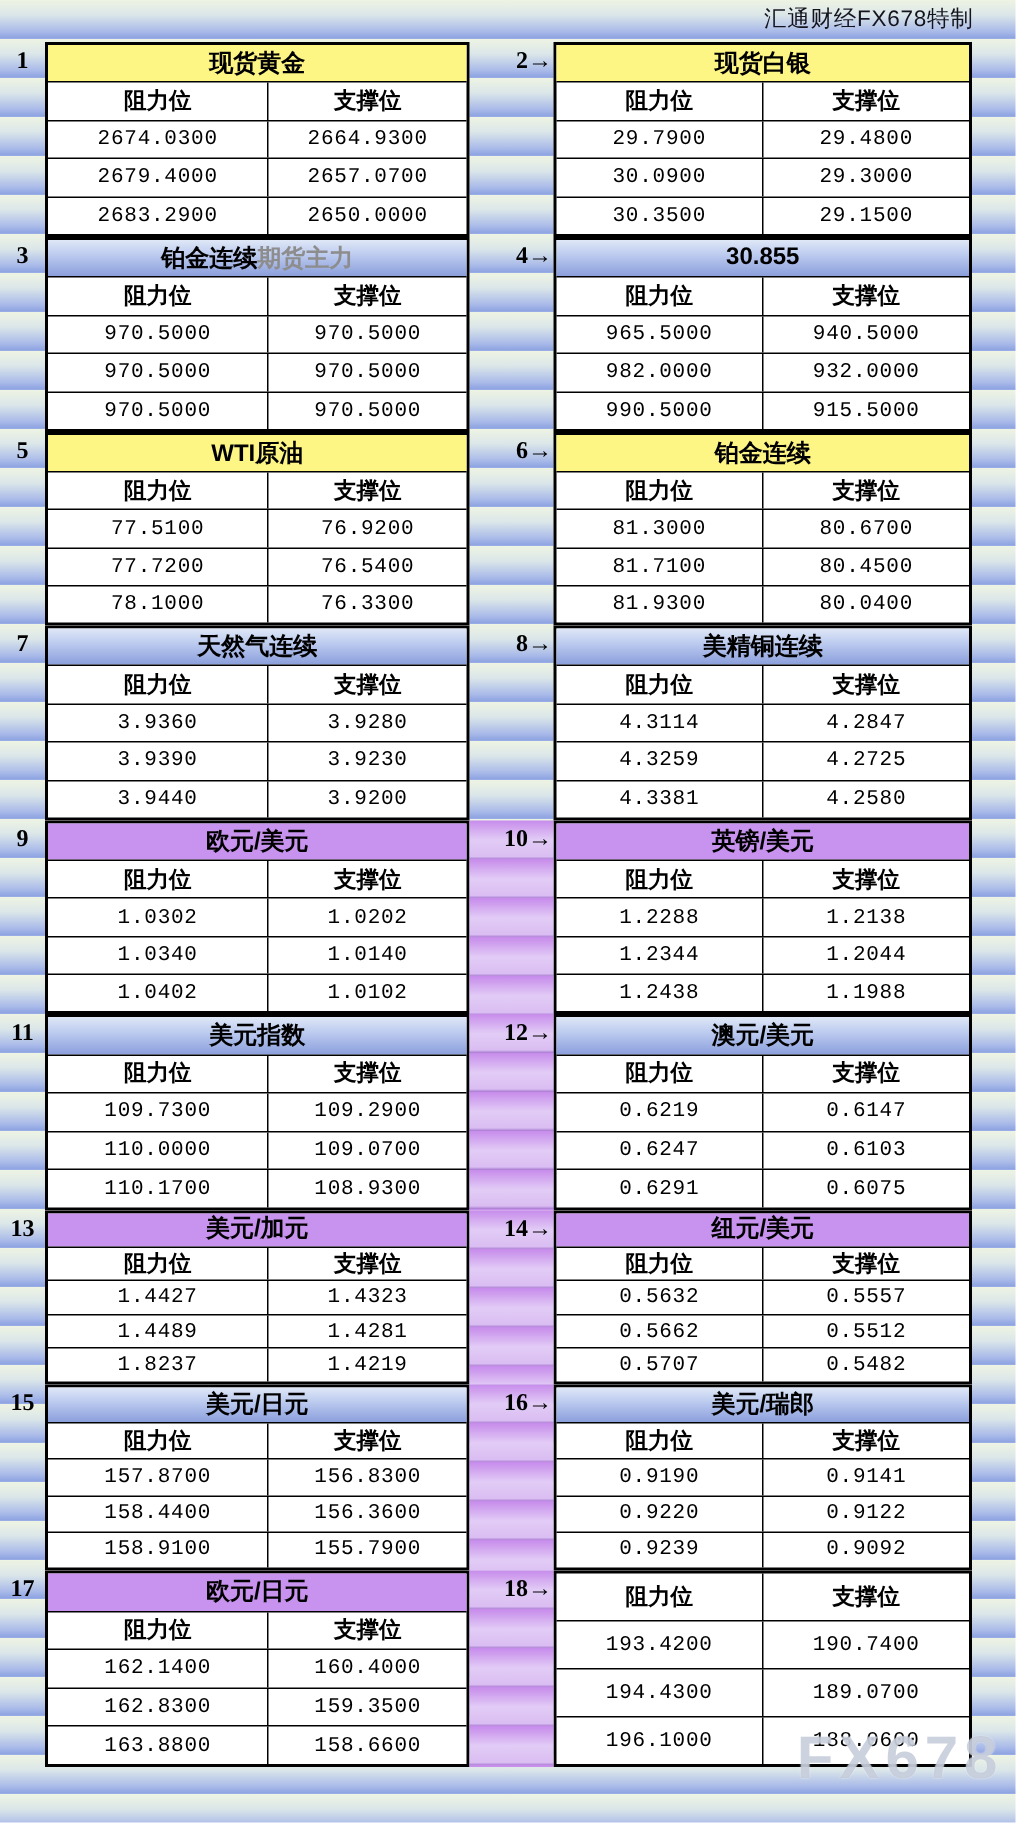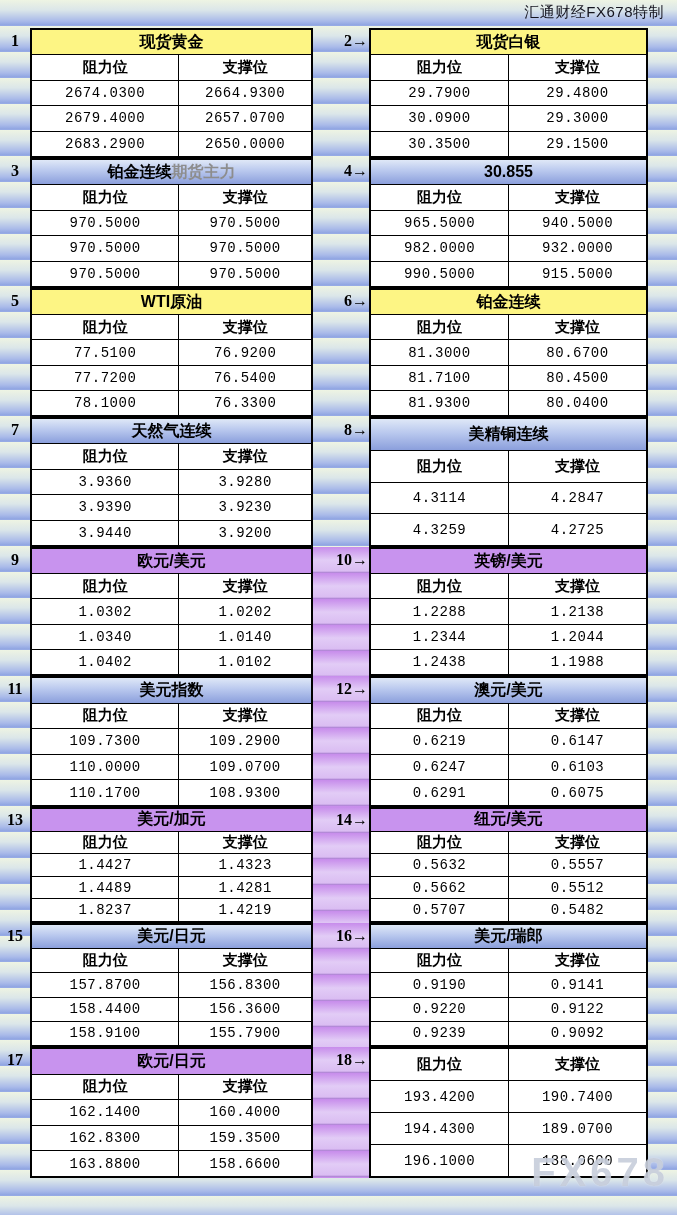--- a/index.html
+++ b/index.html
@@ -3,21 +3,21 @@
 <meta charset="utf-8">
 <style>
   html,body{margin:0;padding:0;}
   .page{
     position:relative;width:677px;height:1215px;overflow:hidden;
     background:repeating-linear-gradient(to bottom,
       #eef4e3 0px,#dbe6e9 10px,#a9bae9 21px,#90a5e2 25px,#9cb0e8 26px);
     font-family:"Liberation Sans",sans-serif;
   }
   .brand{
-    position:absolute;top:3px;right:13px;font-size:15px;color:#14141e;
+    position:absolute;top:3px;right:28px;font-size:15px;color:#14141e;
     letter-spacing:0.5px;
   }
   .grid{
     position:absolute;top:28px;left:0;width:677px;
     display:grid;
     grid-template-columns:30px 283px 56px 279px 29px;
     grid-template-rows:130px 130px 129px 130px 129px 131px 116px 124px 131px;
   }
   .mcell{position:relative;}
   .bnum{
@@ -261,20 +261,24 @@
           <div class="cell hcell">支撑位</div>
         </div>
         <div class="trow">
           <div class="cell vcell">4.3114</div>
           <div class="cell vcell">4.2847</div>
         </div>
         <div class="trow">
           <div class="cell vcell">4.3259</div>
           <div class="cell vcell">4.2725</div>
         </div>
+        <div class="trow">
+          <div class="cell vcell">4.3381</div>
+          <div class="cell vcell">4.2580</div>
+        </div>
       </div>
       <div class="mcell"></div>
       <div class="mcell">
         <div class="bnum">9</div>
       </div>
       <div class="qtable style-purple left-table">
         <div class="trow qtitle">
           <div>欧元/美元</div>
           <div class="sfx"></div>
         </div>

